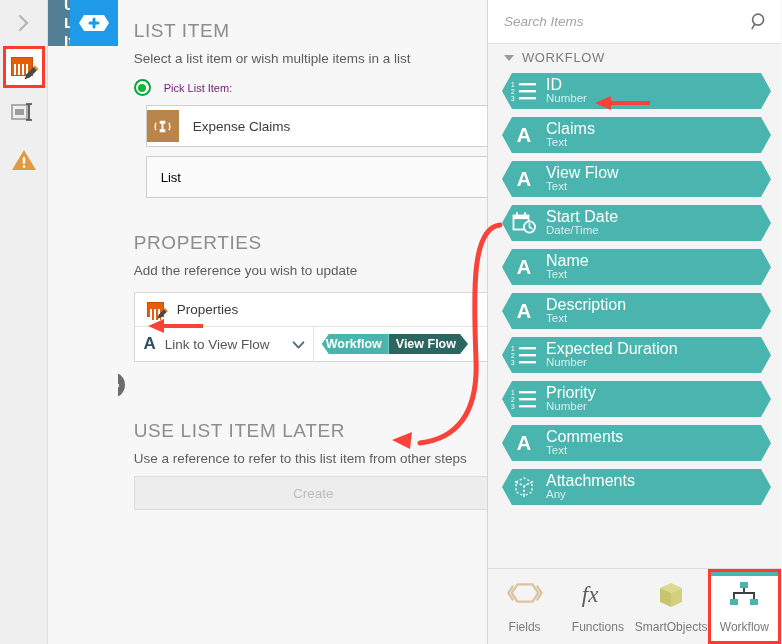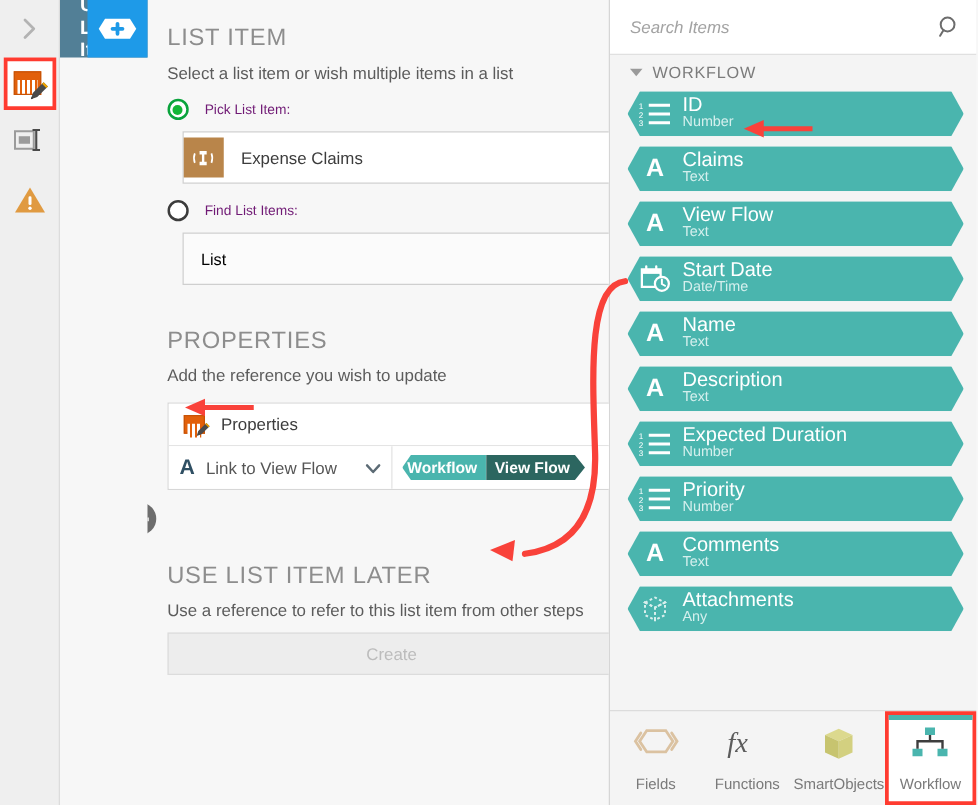--- a/index.html
+++ b/index.html
@@ -312,24 +312,20 @@
           </svg>
         </span>
         <span class="val">Expense Claims</span>
         <span class="chev">
           <svg width="17" height="17" viewBox="0 0 17 17">
             <path d="M3 6 L8.5 12 L14 6" stroke="#5c6b75" stroke-width="2.2" fill="none" stroke-linecap="round" stroke-linejoin="round"></path>
           </svg>
         </span>
       </div>
 
-      <div class="radio-row">
-        <span class="radio"></span>
-        <span class="radio-label">Find List Items:</span>
-      </div>
 
       <div class="field empty">
         <span class="ph">List</span>
         <span class="chev">
           <svg width="17" height="17" viewBox="0 0 17 17">
             <path d="M3 6 L8.5 12 L14 6" stroke="#5c6b75" stroke-width="2.2" fill="none" stroke-linecap="round" stroke-linejoin="round"></path>
           </svg>
         </span>
       </div>
 

